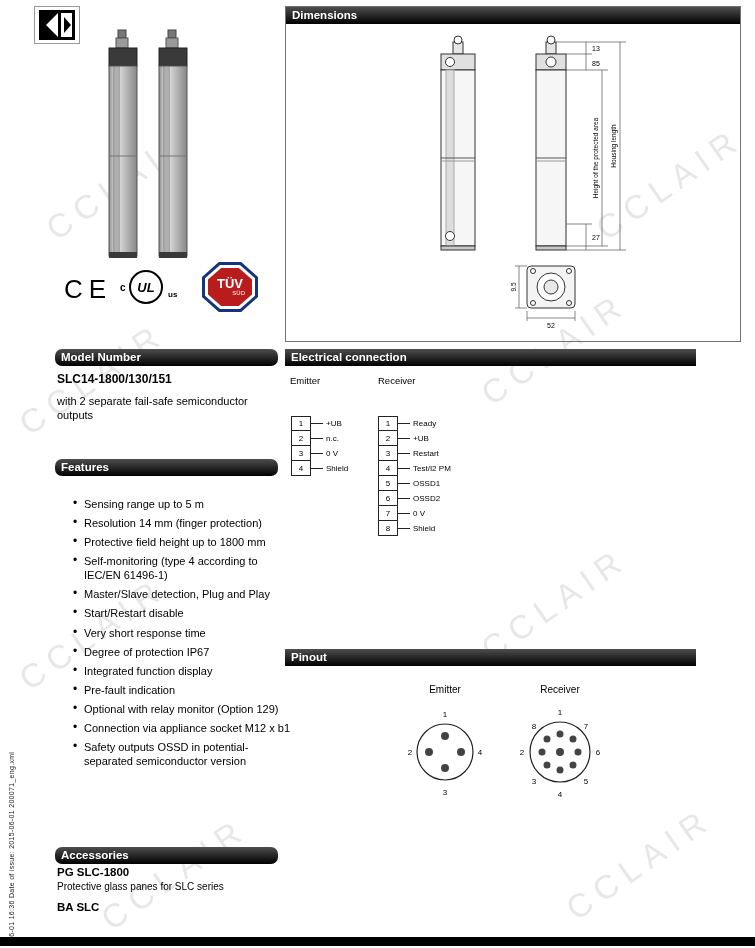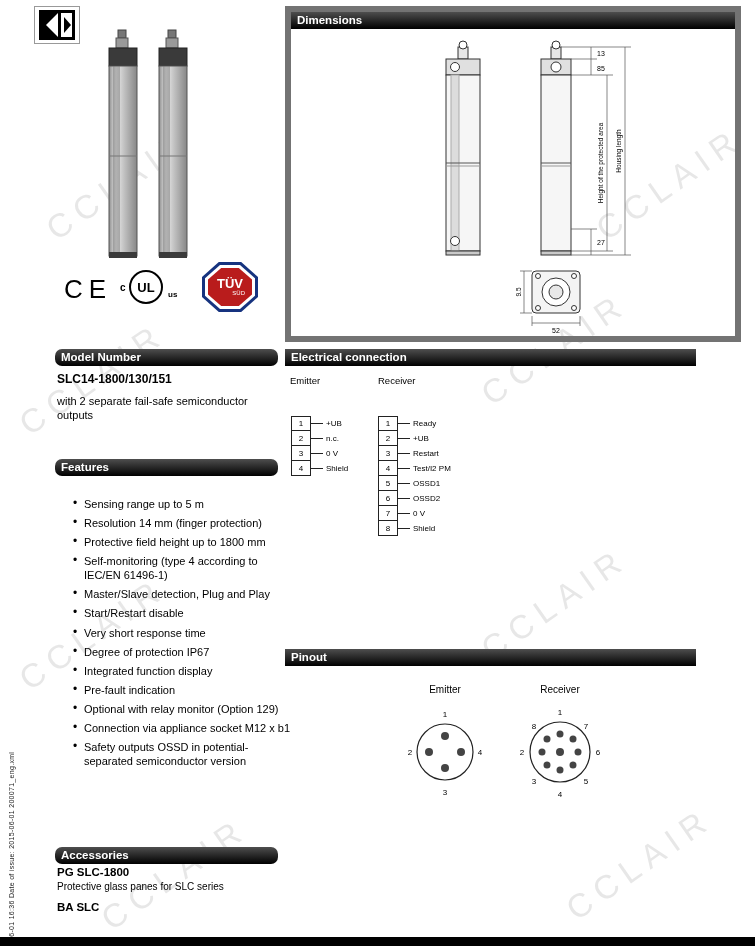--- a/index.html
+++ b/index.html
@@ -14,41 +14,41 @@
   .bar.right{left:285px;width:411px;}
   .abs{position:absolute;}
   .modelnum{left:57px;top:372px;font-size:12px;font-weight:bold;}
   .modeldesc{left:57px;top:395px;font-size:11px;width:214px;line-height:1.25;}
   ul.features{left:55px;top:481px;width:226px;margin:16px;padding:0;list-style:none;position:absolute;}
   ul.features li{font-size:11px;line-height:1.28;margin:0 0 5px 0;padding-left:13px;position:relative;}
   ul.features li::before{content:"\2022";position:absolute;left:2px;top:-1px;font-size:12px;}
   .accname{font-size:11.5px;font-weight:bold;}
   .accdesc{font-size:10px;line-height:1.25;width:205px;}
   .dimsbox{position:absolute;left:285px;top:6px;width:456px;height:336px;
-           border:6px solid #737373;box-sizing:border-box;background:transparent;}
+           border:1px solid #737373;box-sizing:border-box;background:transparent;}
   .dimsbox .bar2{height:17px;box-sizing:border-box;padding:2px 0 0 6px;
        background:linear-gradient(180deg,#4e4e4e,#000);color:#fff;font-size:11.5px;font-weight:bold;}
   .colhdr{position:absolute;font-size:9.5px;}
   .pintable{position:absolute;}
   .pinrow{display:flex;align-items:center;height:15px;}
   .pincell{width:20px;height:15px;box-sizing:border-box;border:1px solid #222;border-top:0;
            display:flex;align-items:center;justify-content:center;font-size:8px;background:#fff;}
   .pinrow:first-child .pincell{border-top:1px solid #222;}
   .pinline{width:12px;border-top:1px solid #222;height:0;}
   .pinlabel{font-size:8px;margin-left:3px;white-space:nowrap;}
   .pinoutlbl{position:absolute;width:90px;text-align:center;font-size:10px;}
   .sidetext{position:absolute;left:8px;top:941px;transform:rotate(-90deg);
             transform-origin:0 0;font-size:7px;color:#222;white-space:nowrap;letter-spacing:.3px;}
   .bottombar{position:absolute;left:0;top:937px;width:755px;height:9px;background:#000;}
   .ce{position:absolute;left:64px;top:274px;font-size:26px;letter-spacing:6px;font-weight:400;}
   .ulwrap{position:absolute;left:120px;top:268px;width:60px;height:44px;}
   .ulc{position:absolute;left:0;top:14px;font-size:10px;font-weight:bold;}
   .ulcircle{position:absolute;left:9px;top:2px;width:34px;height:34px;border:2.5px solid #000;
             border-radius:50%;box-sizing:border-box;display:flex;align-items:center;justify-content:center;}
-  .ultext{font-size:13px;font-weight:bold;}
+  .ultext{font-size:13px;font-weight:bold;font-style:italic;}
   .ulus{position:absolute;left:48px;top:22px;font-size:8px;font-weight:bold;}
   .tuv{position:absolute;left:202px;top:262px;width:56px;height:50px;}
   .oct{clip-path:polygon(30% 0,70% 0,100% 30%,100% 70%,70% 100%,30% 100%,0 70%,0 30%);}
   .tuv .o1{position:absolute;left:0;top:0;width:56px;height:50px;background:#16337f;}
   .tuv .o2{position:absolute;left:3px;top:3px;width:50px;height:44px;background:#fff;}
   .tuv .o3{position:absolute;left:6px;top:6px;width:44px;height:38px;background:#b91c1c;
            display:flex;flex-direction:column;align-items:center;justify-content:center;color:#fff;}
   .tuv .t1{font-size:13px;font-weight:bold;line-height:1;}
   .tuv .t2{font-size:6px;line-height:1.2;align-self:flex-end;margin-right:7px;}
   svg text{font-family:"Liberation Sans",sans-serif;}

